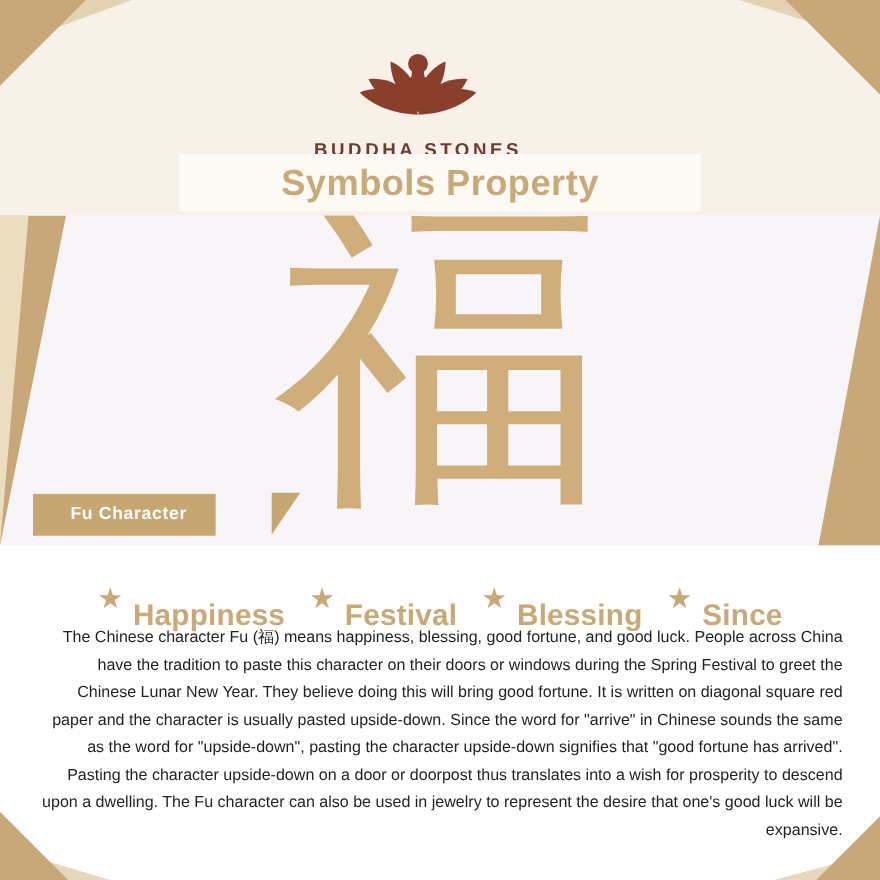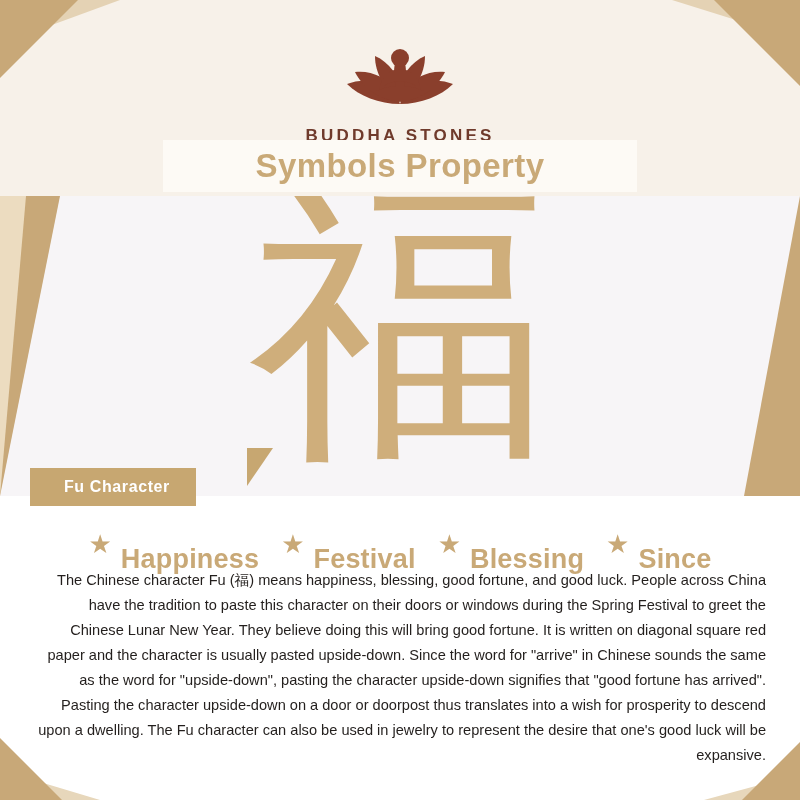--- a/index.html
+++ b/index.html
@@ -59,21 +59,20 @@
     border-top: 40px solid #e4d2b4;
     border-left: 128px solid transparent;
   }
 
   
   .logo-wrap {
     position: absolute;
     left: 0; top: 18px;
     width: 760px;
     text-align: center;
-    padding-left: 20px;
   }
   .logo-mark {
     display: block;
     margin: 0 auto;
   }
   .logo-text {
     margin-top: 4px;
     font-size: 17px;
     letter-spacing: 3.2px;
     color: #6f3a2b;
@@ -141,21 +140,21 @@
     color: #cfae7b;
     font-family: "DejaVu Sans", sans-serif;
     font-weight: 500;
     user-select: none;
   }
 
   
   .ribbon {
     position: absolute;
     left: 30px;
-    top: 468px;
+    top: 449px;
     height: 38px;
     background: #c7a771;
     display: flex;
     align-items: center;
     padding: 0 26px 0 34px;
     color: #ffffff;
     font-size: 16px;
     font-weight: bold;
     letter-spacing: 0.6px;
   }

